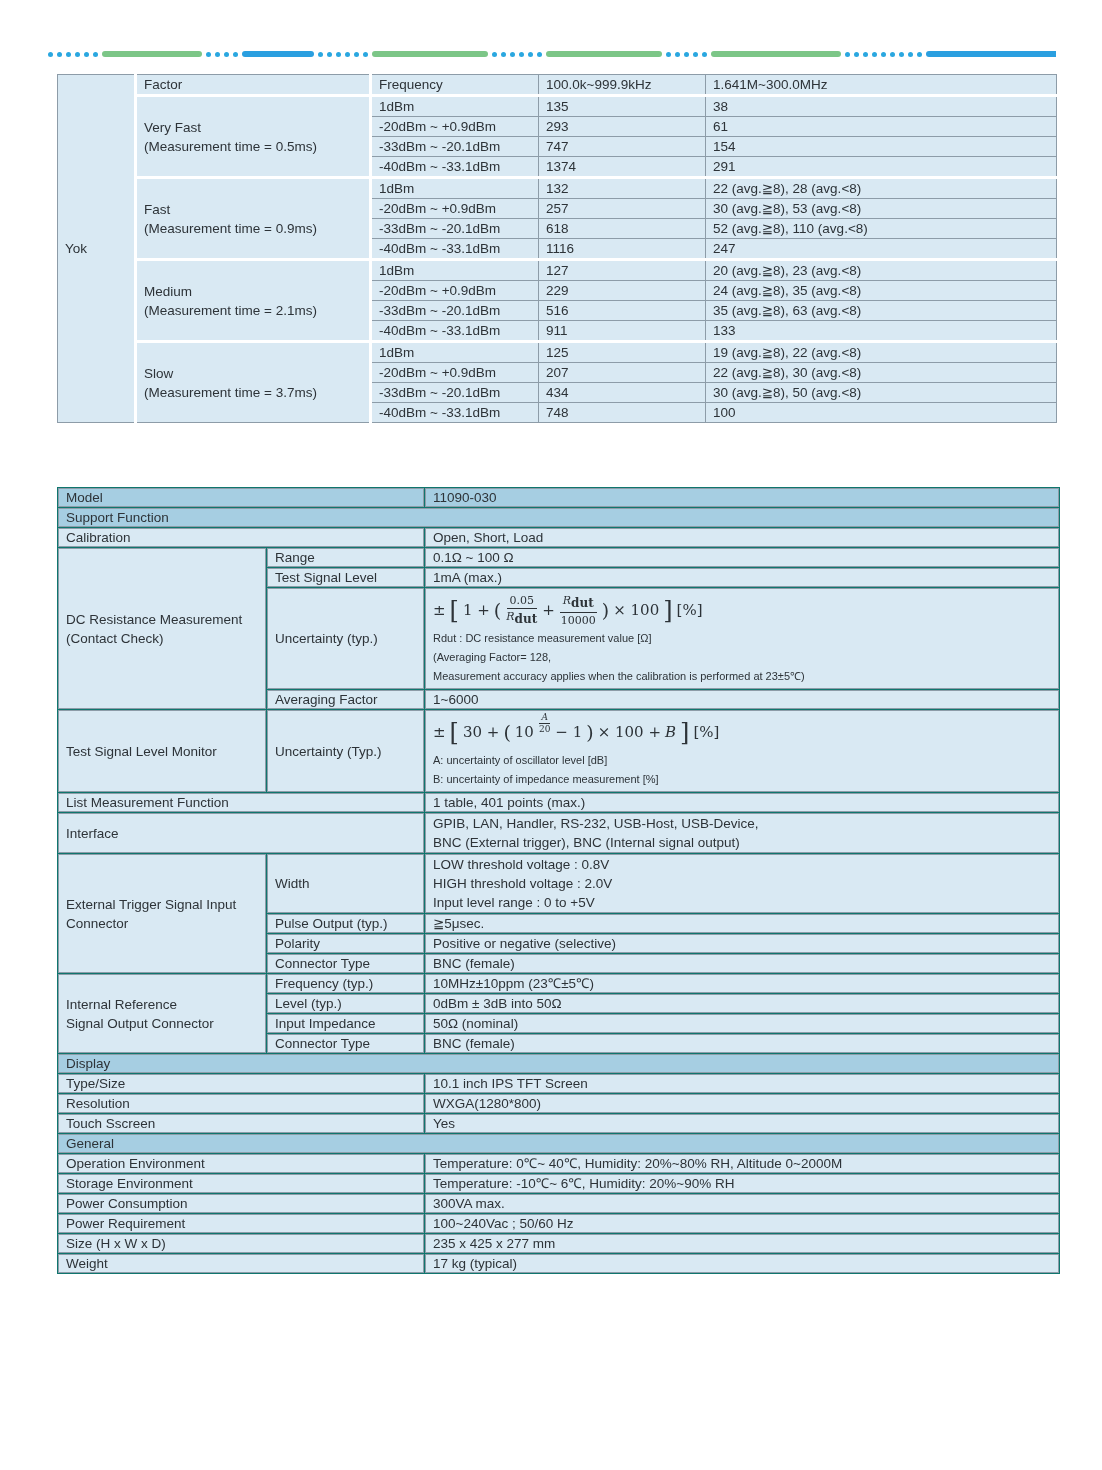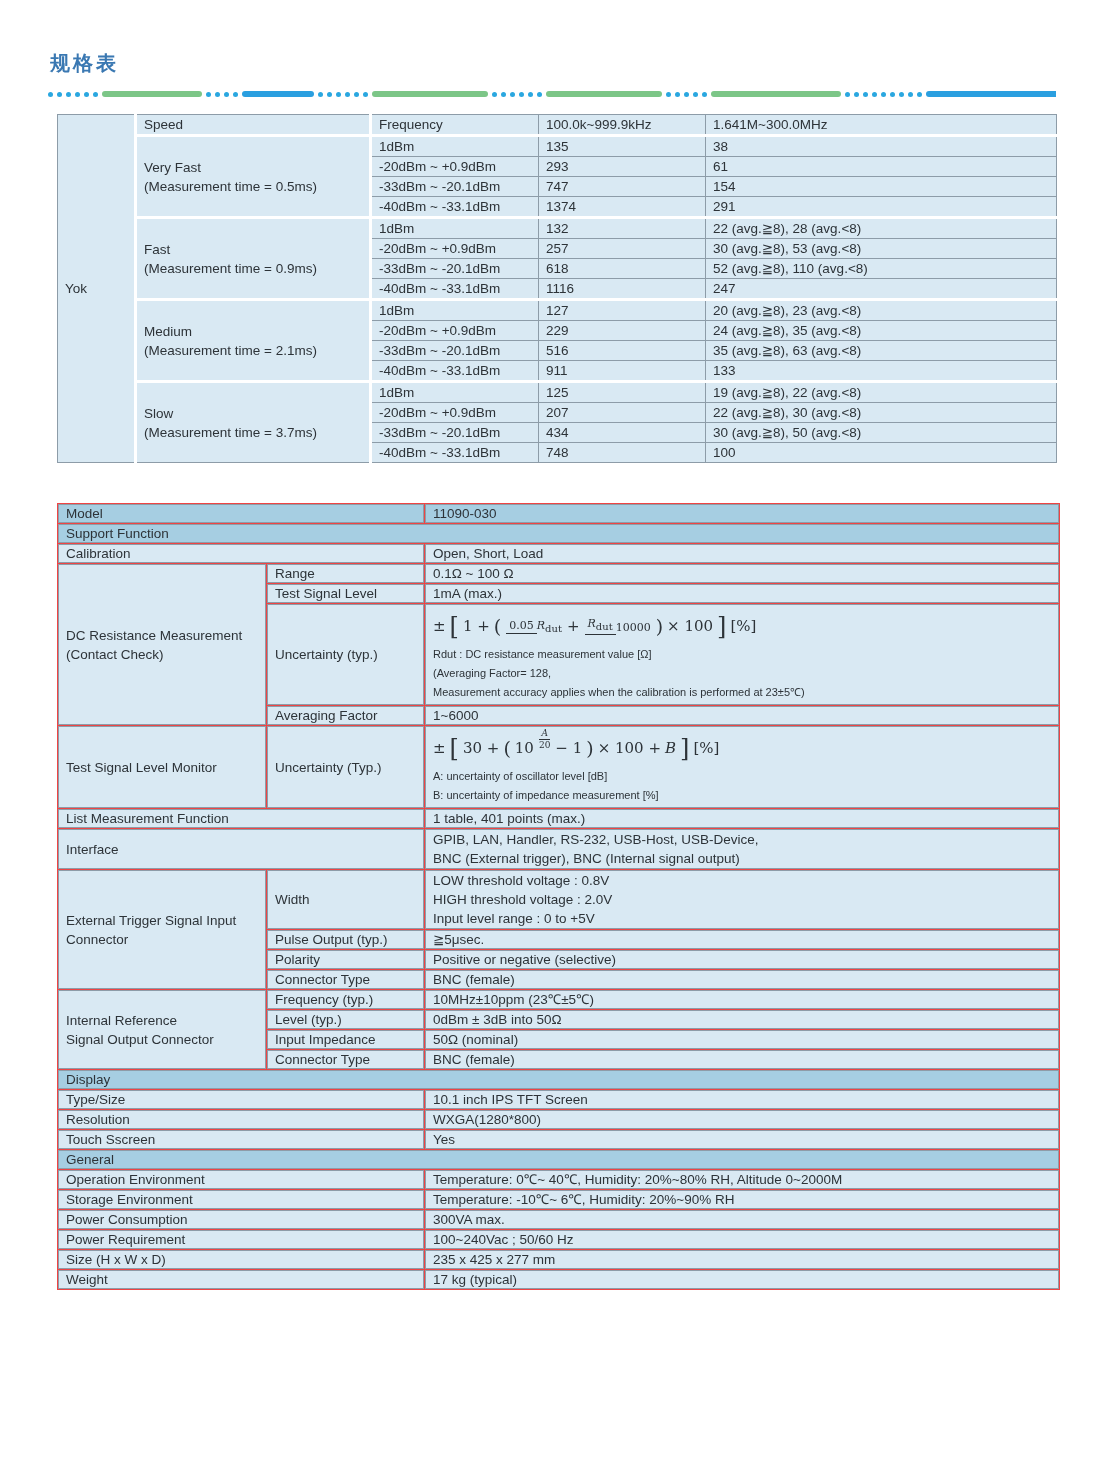--- a/index.html
+++ b/index.html
@@ -38,22 +38,22 @@
     border:1px solid var(--border-color);background:var(--cell-bg);
     padding:0 7px;height:19px;line-height:19px;font-size:13.5px;
     vertical-align:middle;overflow:hidden;white-space:nowrap;
   }
   table.speed tr.gsep td{border-top:3px solid #ffffff;}
   table.speed td.vsep{border-right:3px solid #ffffff;}
   table.speed td.grp span{display:block;line-height:19px;}
 
   
   table.spec{
-    width:999px;margin:40px 0 0 9px;border-collapse:separate;border-spacing:1px;
-    table-layout:fixed;background:#ef4444;
+    width:999px;margin:64px 0 0 9px;border-collapse:separate;border-spacing:1px;
+    table-layout:fixed;background:#0f766e;
   }
   table.spec td{
     border:1px solid var(--border-color);background:var(--cell-bg);
     padding:0 7px;height:17px;line-height:17px;font-size:13.5px;
     vertical-align:middle;overflow:hidden;
   }
   table.spec td.hd{background:var(--header-bg);}
   table.spec td.ml{white-space:normal;}
   table.spec td.ml span{display:block;line-height:19px;}
   table.spec td.tall{padding-top:2px;padding-bottom:2px;}
@@ -62,36 +62,35 @@
   .formula{
     font-family:"DejaVu Serif","Liberation Serif",serif;
     font-size:15px;line-height:38px;white-space:nowrap;
     display:flex;align-items:center;gap:4px;
   }
   .formula .pm{font-size:15px;}
   .formula .bk{font-size:24px;font-weight:400;line-height:1;}
   .formula .pr{font-size:19px;line-height:1;}
   .formula .mt{font-size:15px;}
   .mi{font-style:italic;font-family:"DejaVu Serif",serif;}
-  .fr{display:inline-flex;flex-direction:row;align-items:center;vertical-align:middle;line-height:1;font-size:11px;margin:0 1px;}
+  .fr{display:inline-flex;flex-direction:column;align-items:center;vertical-align:middle;line-height:1;font-size:11px;margin:0 1px;}
   .fr .n{border-bottom:1px solid var(--text-color);padding:1px 3px 2px;}
   .fr .d{padding-top:2px;}
-  .fr sub{font-size:10px;}
+  .fr sub{font-size:12px;font-weight:bold;}
   .supfr{display:inline-flex;flex-direction:column;align-items:center;line-height:1;font-size:9px;transform:translateY(-9px);margin:0 1px;}
   .supfr .n{border-bottom:1px solid var(--text-color);padding:0 2px 1px;}
   .supfr .d{padding-top:1px;}
 
   .footnote{margin:16px 0 0 2px;font-size:13.5px;line-height:19px;}
 </style>
 </head>
 <body>
 
 <div class="page">
 
-  <h1 class="title">规格表</h1>
   <div class="divider">
       <span class="dot"></span>
       <span class="dot"></span>
       <span class="dot"></span>
       <span class="dot"></span>
       <span class="dot"></span>
       <span class="dot"></span>
       <span class="bar green" style="width: 100px;"></span>
       <span class="dot"></span>
       <span class="dot"></span>
@@ -134,21 +133,21 @@
     <colgroup>
       <col style="width:78px">
         <col style="width:235px">
         <col style="width:168px">
         <col style="width:167px">
         <col style="width:351px">
     </colgroup>
     <tbody>
       <tr>
         <td class="vsep" rowspan="17">Yok</td>
-        <td class="vsep">Speed</td>
+        <td class="vsep">Factor</td>
         <td>Frequency</td>
         <td>100.0k~999.9kHz</td>
         <td>1.641M~300.0MHz</td>
       </tr>
 
       <tr class="gsep">
         <td class="grp vsep" rowspan="4">
           <span>Very Fast</span>
           <span>(Measurement time = 0.5ms)</span>
         </td>

